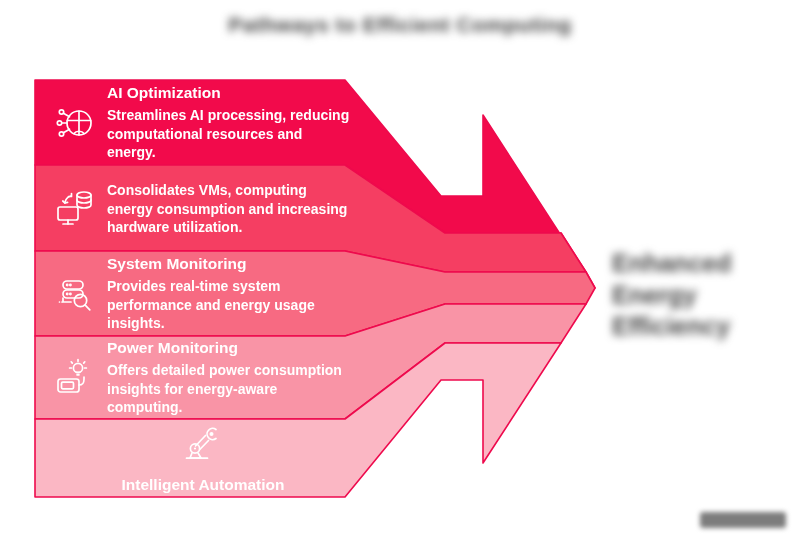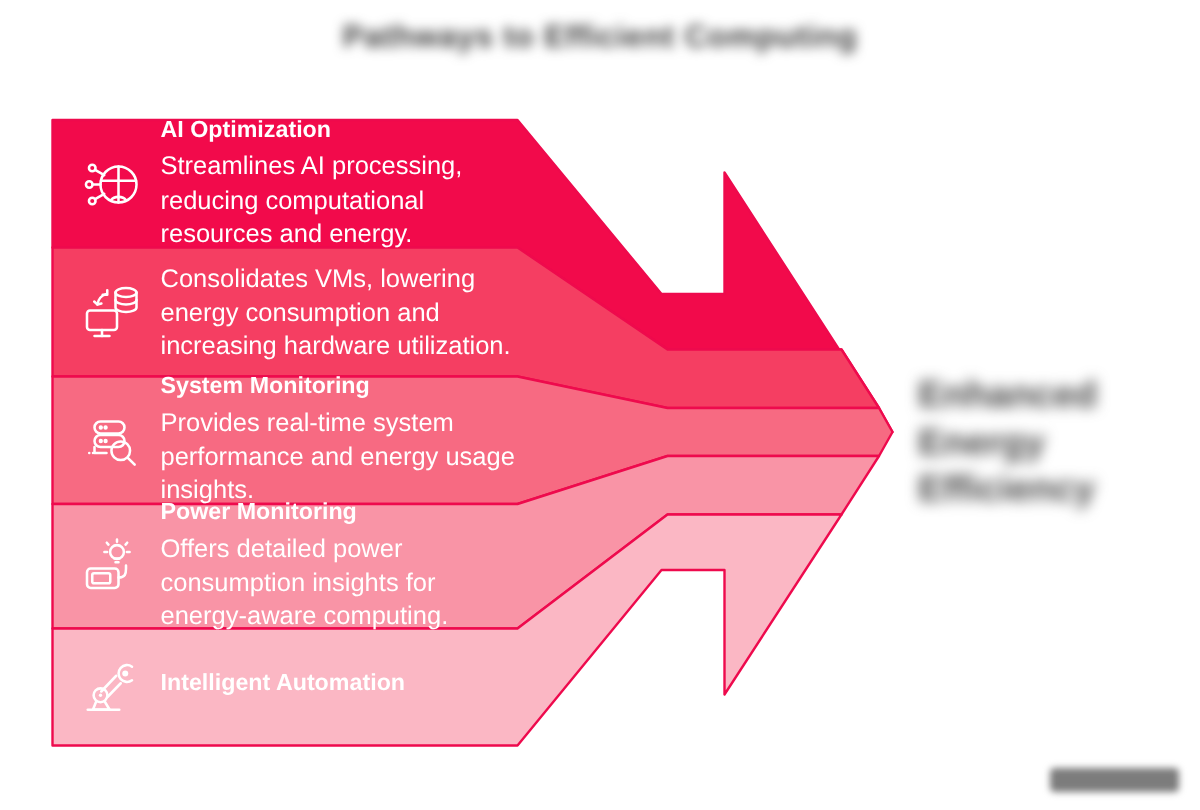--- a/index.html
+++ b/index.html
@@ -24,27 +24,27 @@
   }
 
   .arrow-svg{position:absolute;left:0;top:0;}
 
   
   .band{position:absolute;left:55px;width:296px;display:flex;
         align-items:center;gap:12px;color:#ffffff;}
   .band .icon{flex:0 0 40px;height:42px;display:flex;align-items:center;justify-content:center;}
   .band .txt{flex:1;}
   .band h3{margin:0 0 5px 0;font-size:15.5px;font-weight:bold;line-height:1.1;}
-  .band p{margin:0;font-size:17px;line-height:1.34;max-width:244px;}
+  .band p{margin:0;font-size:14px;line-height:1.34;max-width:244px;font-weight:bold;}
 
   .band-1{top:84px;height:78px;}
   .band-2{top:169px;height:80px;}
   .band-3{top:256px;height:76px;}
   .band-4{top:341px;height:74px;}
-  .band-5{top:422px;height:72px;}
+  .band-5{top:422px;height:72px;flex-direction:column;}
 </style>
 </head>
 <body>
 
 <div class="stage">
 
   <div class="blur-title">Pathways to Efficient Computing</div>
 
   <svg class="arrow-svg" width="800" height="540" viewBox="0 0 800 540">
     <polygon stroke="#ee0a4d" stroke-width="1.6" stroke-linejoin="round" points="35,80 345,80 441,196 483,196 483,115 595,288 586,272 561,233 445,233 345,165 35,165" fill="#f20a4b"></polygon>
@@ -83,21 +83,21 @@
         <path d="M22 12 a7 3 0 0 0 14 0"></path>
         <path d="M10 15 a8 8 0 0 1 6 -7"></path>
         <path d="M16.5 5.5 v3 h-3"></path>
         <path d="M10 15 l-2.2 -2 M10 15 l2.6 -0.6"></path>
         <rect x="3" y="19" width="20" height="13" rx="2"></rect>
         <path d="M13 32 v4"></path>
         <path d="M8 36 h10"></path>
       </svg>
     </span>
     <div class="txt">
-      <p>Consolidates VMs, lowering energy consumption and increasing hardware utilization.</p>
+      <p>Consolidates VMs, computing energy consumption and increasing hardware utilization.</p>
     </div>
   </div>
 
   <div class="band band-4">
     <span class="icon">
       <svg width="40" height="42" viewBox="0 0 40 42" fill="none" stroke="#fff" stroke-width="1.7" stroke-linecap="round" stroke-linejoin="round">
         <circle cx="23" cy="11" r="4.6"></circle>
         <path d="M21.3 15.3 h3.4 M22 17.8 h2"></path>
         <path d="M23 2.6 v1.6 M16.2 4.8 l1.1 1.3 M29.8 4.8 l-1.1 1.3 M14.6 11 h1.8 M31.4 11 h-1.8"></path>
         <rect x="3" y="22" width="21" height="13" rx="2.5"></rect>

